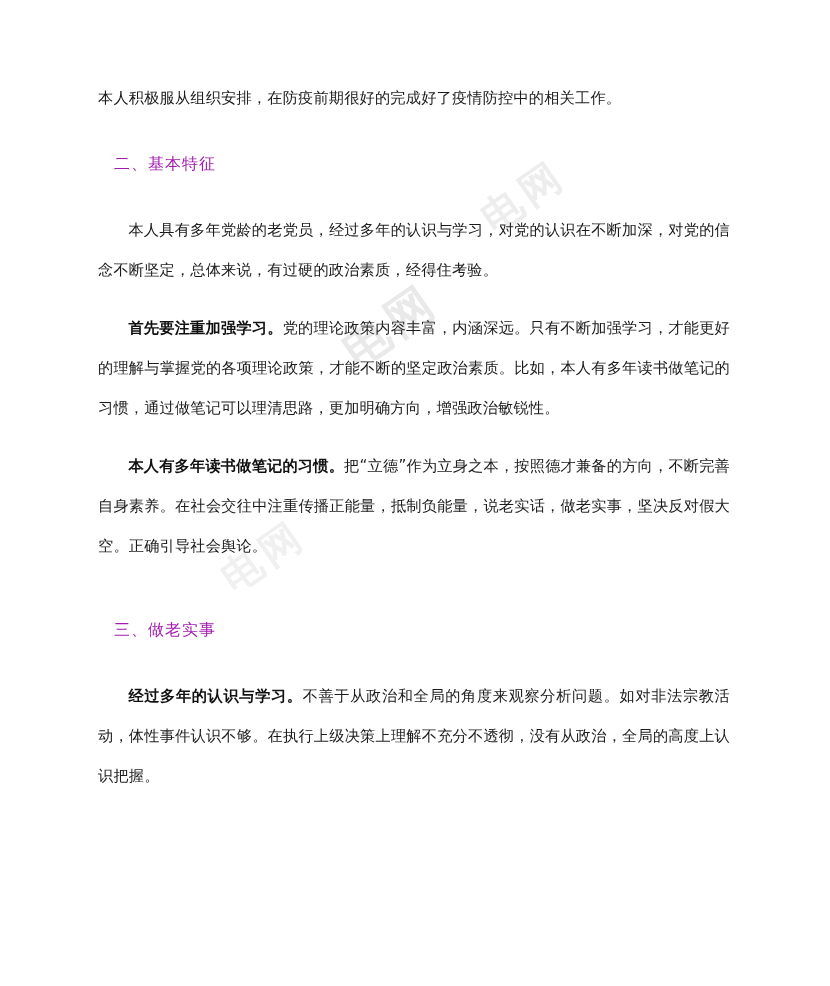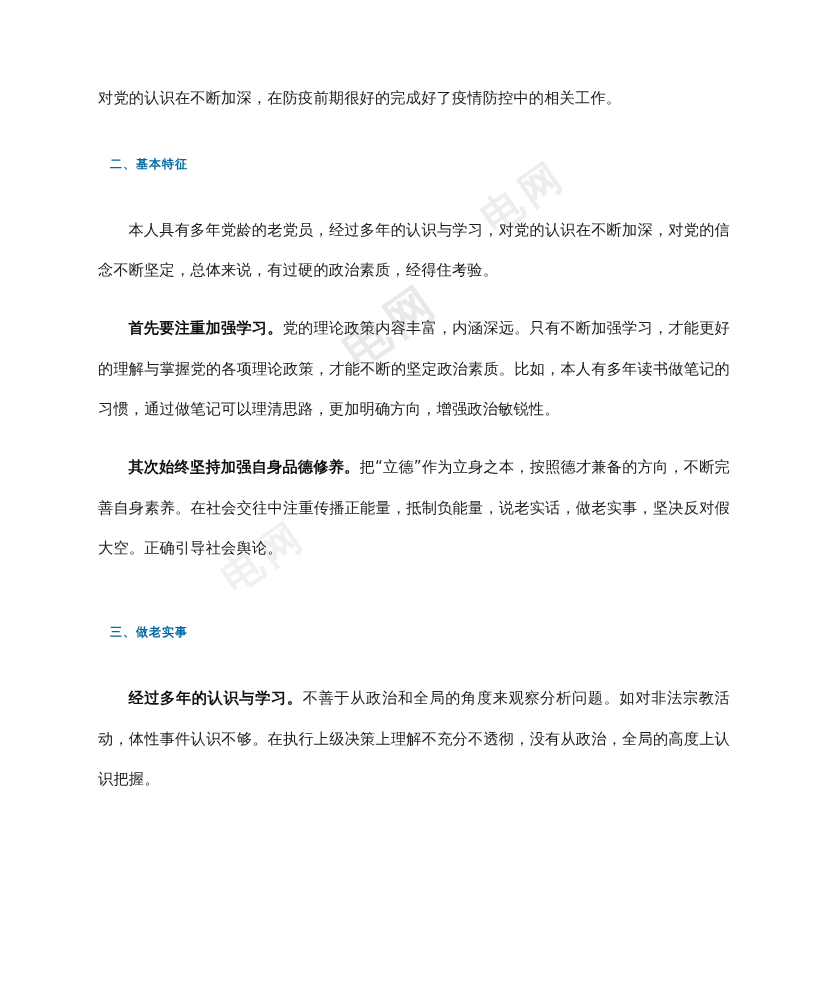--- a/index.html
+++ b/index.html
@@ -58,65 +58,64 @@
     color: #1b1b1b;
     text-align: justify;
     text-justify: inter-ideograph;
     letter-spacing: 0.2px;
     word-break: break-all;
   }
   .para.indent {
     text-indent: 2em;
   }
   .heading {
-    font-size: 12px;
-    font-weight: 700;
-    color: #0369a1;
+    font-size: 16px;
+    font-weight: 400;
+    color: #a21caf;
     line-height: 40px;
     letter-spacing: 1px;
     text-indent: 1em;
   }
   .lead {
     font-weight: 700;
     color: #111111;
-    font-family: Liberation Mono, monospace;
   }
   .gap-sm { height: 18px; }
   .gap-md { height: 26px; }
 </style>
 </head>
 <body>
 
 <div class="page">
 
   <div class="watermark-layer">
     <div class="watermark wm-a">电网</div>
     <div class="watermark wm-b">电网</div>
     <div class="watermark wm-c">电网</div>
   </div>
 
   <div class="content">
 
-    <p class="para">对党的认识在不断加深，在防疫前期很好的完成好了疫情防控中的相关工作。</p>
+    <p class="para">本人积极服从组织安排，在防疫前期很好的完成好了疫情防控中的相关工作。</p>
 
     <div class="gap-md"></div>
 
     <h2 class="heading">二、基本特征</h2>
 
     <div class="gap-md"></div>
 
     <p class="para indent"><span>本人具有多年党龄的老党员，经过多年的认识与学习，对党的认识在不断加深，对党的信念不断坚定，总体来说，有过硬的政治素质，经得住考验。</span></p>
 
     <div class="gap-sm"></div>
 
     <p class="para indent"><span class="lead">首先要注重加强学习。</span><span>党的理论政策内容丰富，内涵深远。只有不断加强学习，才能更好的理解与掌握党的各项理论政策，才能不断的坚定政治素质。比如，本人有多年读书做笔记的习惯，通过做笔记可以理清思路，更加明确方向，增强政治敏锐性。</span></p>
 
     <div class="gap-sm"></div>
 
-    <p class="para indent"><span class="lead">其次始终坚持加强自身品德修养。</span><span>把“立德”作为立身之本，按照德才兼备的方向，不断完善自身素养。在社会交往中注重传播正能量，抵制负能量，说老实话，做老实事，坚决反对假大空。正确引导社会舆论。</span></p>
+    <p class="para indent"><span class="lead">本人有多年读书做笔记的习惯。</span><span>把“立德”作为立身之本，按照德才兼备的方向，不断完善自身素养。在社会交往中注重传播正能量，抵制负能量，说老实话，做老实事，坚决反对假大空。正确引导社会舆论。</span></p>
 
     <div class="gap-sm"></div>
 
 
     <div class="gap-md"></div>
 
     <h2 class="heading">三、做老实事</h2>
 
     <div class="gap-md"></div>
 

